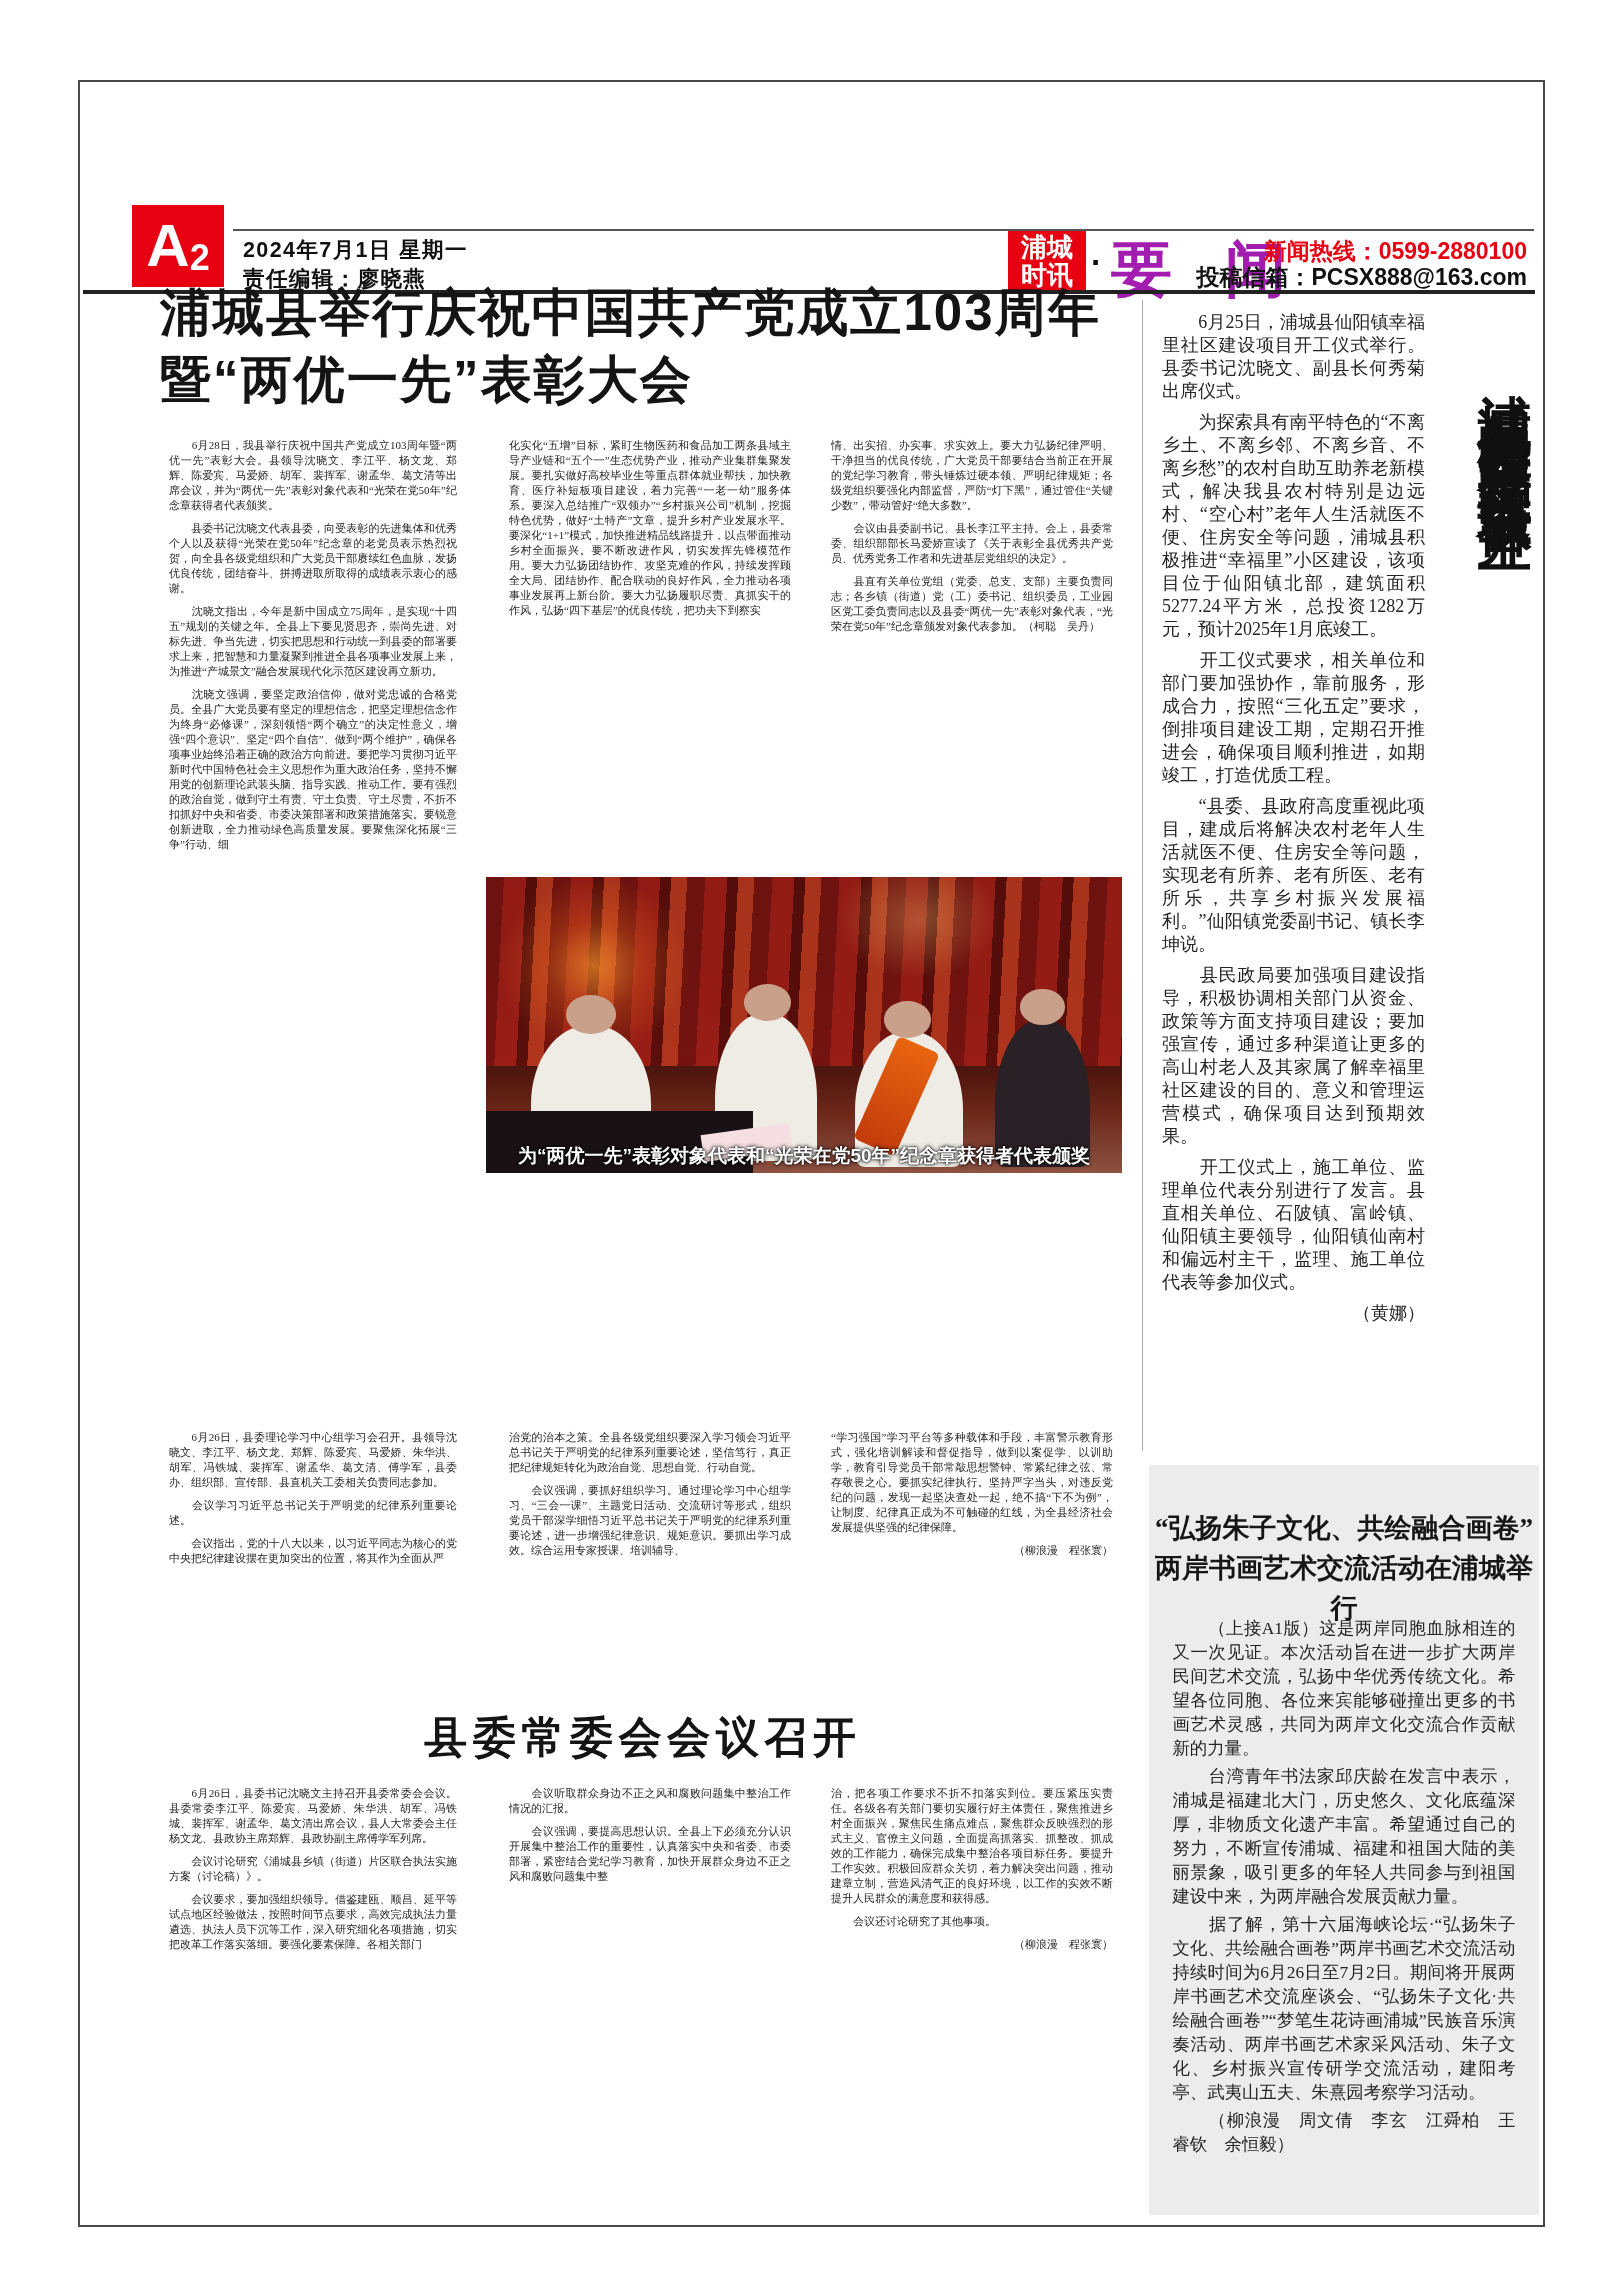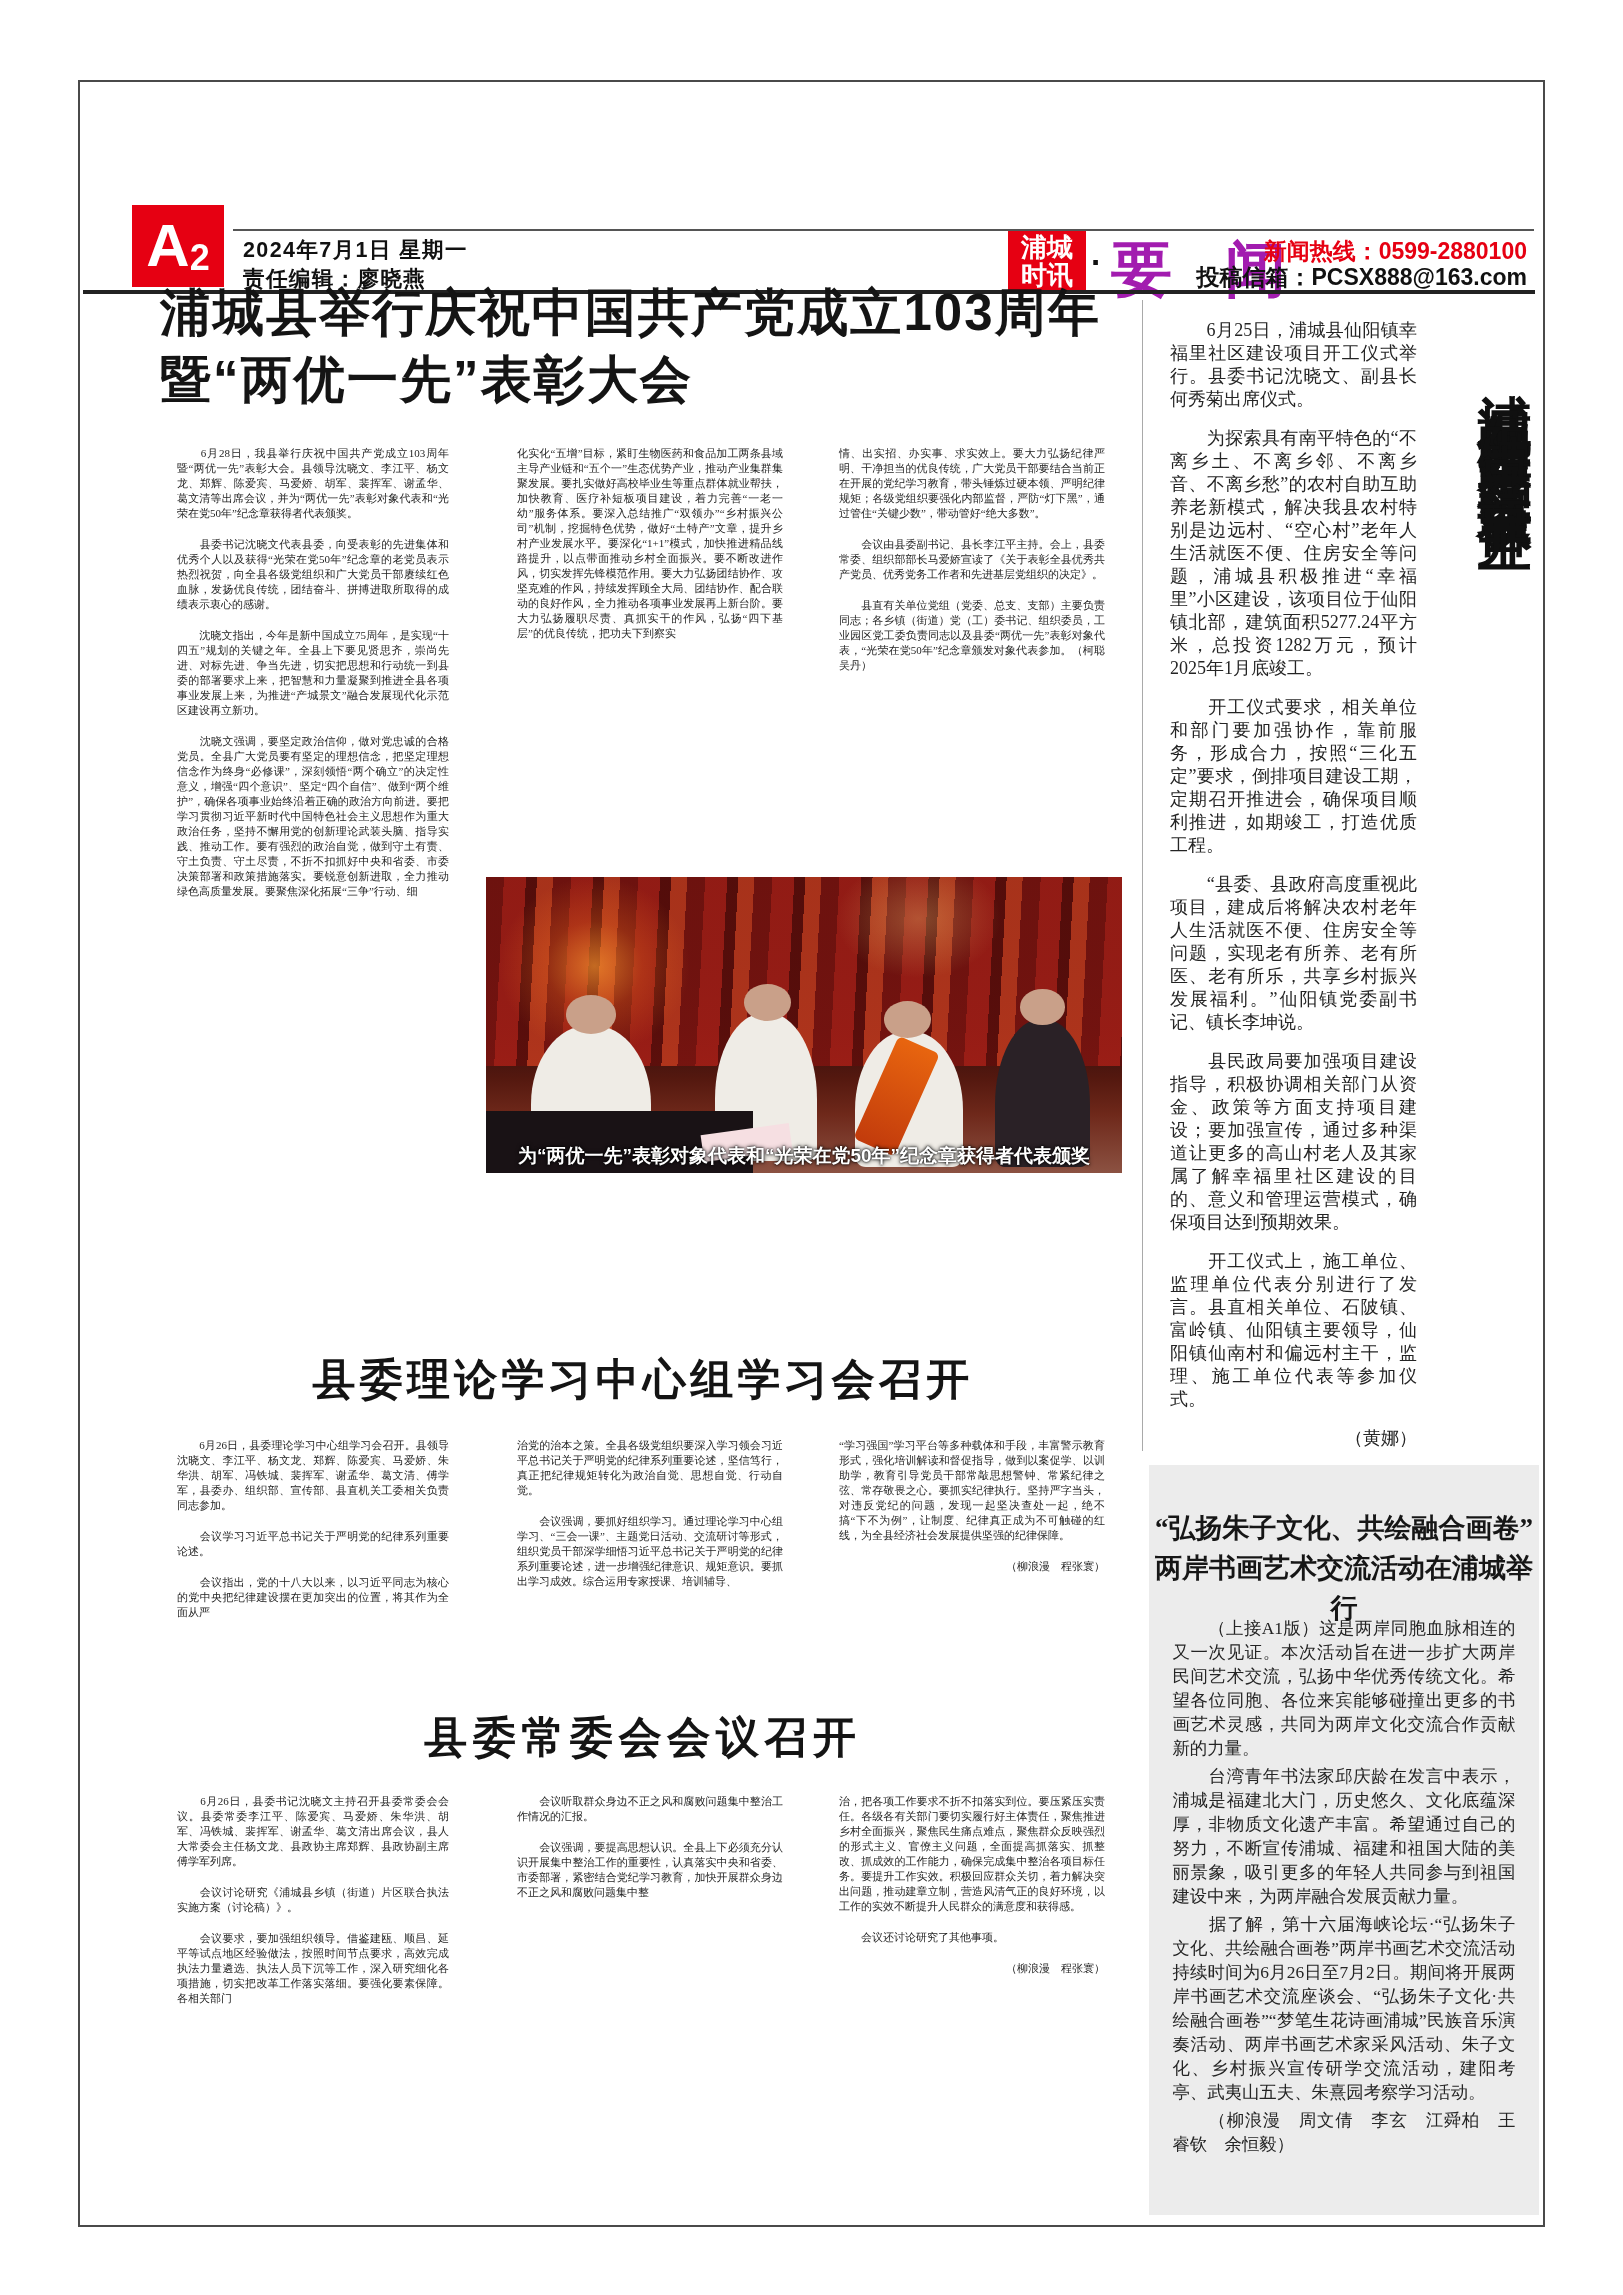--- a/index.html
+++ b/index.html
@@ -20,21 +20,21 @@
   .editor-line{left:243px;top:264px;font-size:21.5px;font-weight:700;color:#111;letter-spacing:1.4px;}
   .masthead-box{left:1008px;top:231px;width:78px;height:60px;background:var(--red);color:#fff;
     display:flex;flex-direction:column;align-items:center;justify-content:center;font-weight:900;font-size:26px;line-height:1.08;}
   .masthead-dot{left:1091px;top:244px;font-size:33px;font-weight:900;color:#111;}
   .section-title{left:1111px;top:229px;font-size:61px;font-weight:900;color:#a21caf;letter-spacing:18px;}
   .hotline{right:97px;top:236px;font-size:23px;font-weight:700;color:var(--red);text-align:right;}
   .mailline{right:97px;top:262px;font-size:23px;font-weight:700;color:#111;text-align:right;}
 
   
   .col{text-align:justify;color:#242424;}
-  .col p{margin:16px;}
+  .col p{margin:8px;}
   .art-title{color:#141414;text-align:center;font-weight:900;}
   .byline-right{text-align:right;}
 
   
   .headline{left:160px;top:279px;width:966px;}
   .headline div{font-size:51px;line-height:67px;letter-spacing:2.1px;font-weight:900;color:#141414;}
   .c-a{left:161px;width:304px;}
   .c-b{left:501px;width:298px;}
   .c-c{left:823px;width:298px;}
 
@@ -144,21 +144,20 @@
     <p>　　6月25日，浦城县仙阳镇幸福里社区建设项目开工仪式举行。县委书记沈晓文、副县长何秀菊出席仪式。</p>
     <p>　　为探索具有南平特色的“不离乡土、不离乡邻、不离乡音、不离乡愁”的农村自助互助养老新模式，解决我县农村特别是边远村、“空心村”老年人生活就医不便、住房安全等问题，浦城县积极推进“幸福里”小区建设，该项目位于仙阳镇北部，建筑面积5277.24平方米，总投资1282万元，预计2025年1月底竣工。</p>
     <p>　　开工仪式要求，相关单位和部门要加强协作，靠前服务，形成合力，按照“三化五定”要求，倒排项目建设工期，定期召开推进会，确保项目顺利推进，如期竣工，打造优质工程。</p>
     <p>　　“县委、县政府高度重视此项目，建成后将解决农村老年人生活就医不便、住房安全等问题，实现老有所养、老有所医、老有所乐，共享乡村振兴发展福利。”仙阳镇党委副书记、镇长李坤说。</p>
     <p>　　县民政局要加强项目建设指导，积极协调相关部门从资金、政策等方面支持项目建设；要加强宣传，通过多种渠道让更多的高山村老人及其家属了解幸福里社区建设的目的、意义和管理运营模式，确保项目达到预期效果。</p>
     <p>　　开工仪式上，施工单位、监理单位代表分别进行了发言。县直相关单位、石陂镇、富岭镇、仙阳镇主要领导，仙阳镇仙南村和偏远村主干，监理、施工单位代表等参加仪式。</p>
     <p class="byline-right">（黄娜）</p>
   </div>
   <div class="abs vtitle">浦城县仙阳镇幸福里社区建设项目开工</div>
 
-  <div class="abs art-title art3-title">县委理论学习中心组学习会召开</div>
   <div class="abs art3 c-a col art3-c">
     <p>　　6月26日，县委理论学习中心组学习会召开。县领导沈晓文、李江平、杨文龙、郑辉、陈爱宾、马爱娇、朱华洪、胡军、冯铁城、裴挥军、谢孟华、葛文清、傅学军，县委办、组织部、宣传部、县直机关工委相关负责同志参加。</p>
     <p>　　会议学习习近平总书记关于严明党的纪律系列重要论述。</p>
     <p>　　会议指出，党的十八大以来，以习近平同志为核心的党中央把纪律建设摆在更加突出的位置，将其作为全面从严</p>
   </div>
   <div class="abs art3 c-b col art3-c">
     <p>治党的治本之策。全县各级党组织要深入学习领会习近平总书记关于严明党的纪律系列重要论述，坚信笃行，真正把纪律规矩转化为政治自觉、思想自觉、行动自觉。</p>
     <p>　　会议强调，要抓好组织学习。通过理论学习中心组学习、“三会一课”、主题党日活动、交流研讨等形式，组织党员干部深学细悟习近平总书记关于严明党的纪律系列重要论述，进一步增强纪律意识、规矩意识。要抓出学习成效。综合运用专家授课、培训辅导、</p>
   </div>
   <div class="abs art3 c-c col art3-c">

